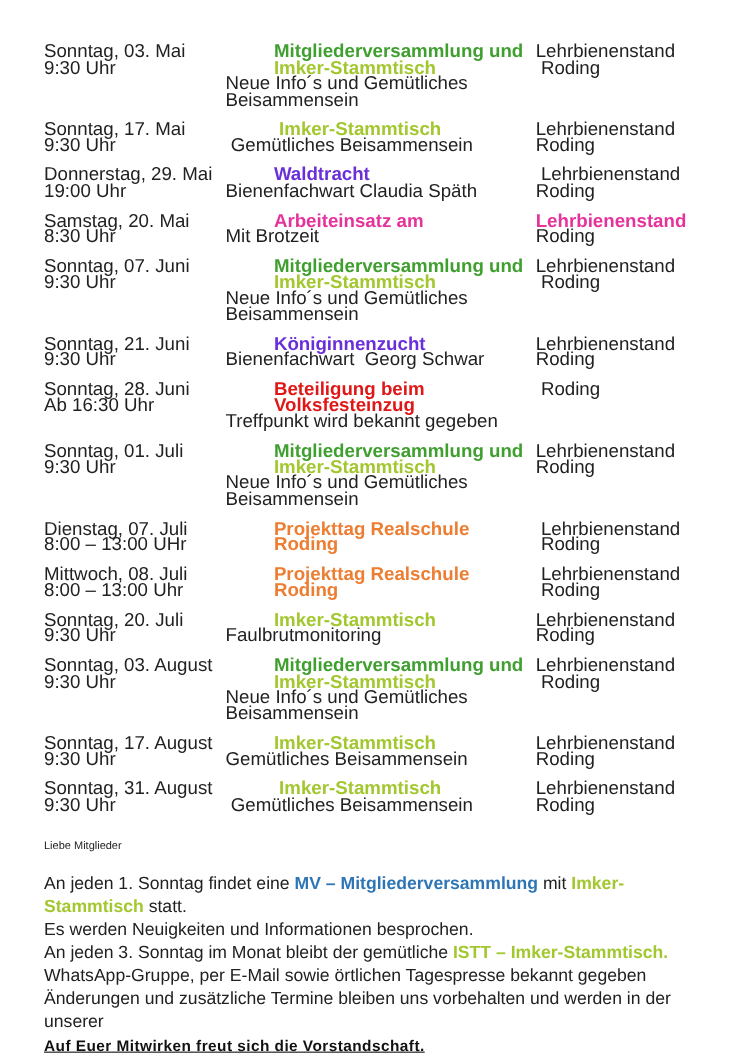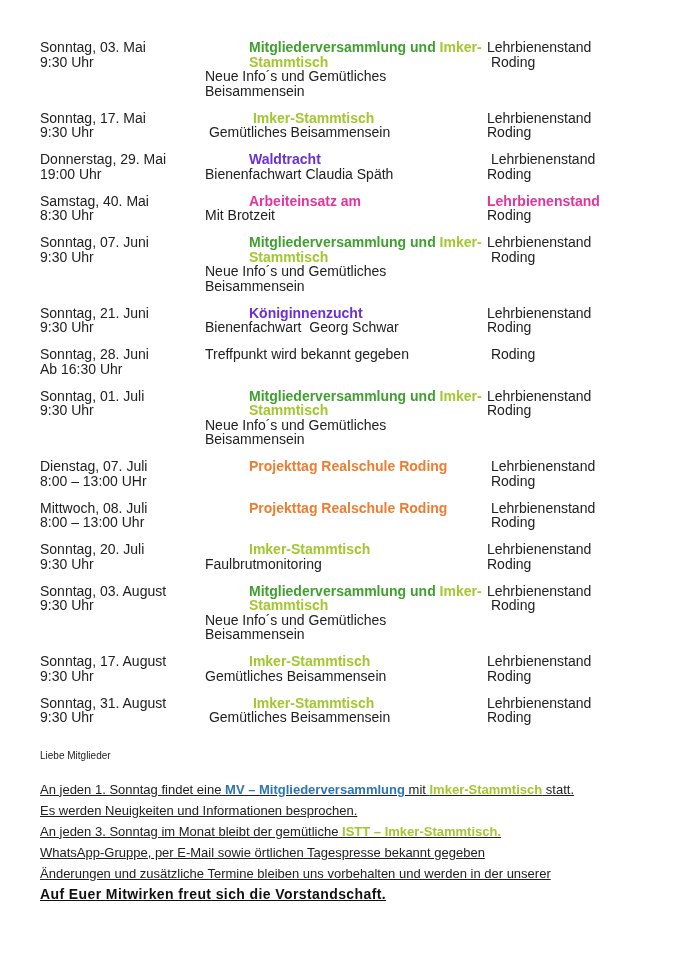--- a/index.html
+++ b/index.html
@@ -17,41 +17,40 @@
     height: 966px;
     padding: 40px 28px 0 40px;
     background: #ffffff;
   }
   
   .schedule { width: 100%; }
   .row {
     display: grid;
     grid-template-columns: 165px 282px 1fr;
     margin-bottom: 12.5px;
-    font-size: 14px;
+    font-size: 17px;
     line-height: 14.5px;
   }
   .cell { white-space: pre-wrap; }
   .date-line { color: #212121; }
   .title { font-weight: 700; padding-left: 44px; }
   .desc { color: #212121; }
   .loc-line { color: #212121; }
   
   .greeting {
     margin-top: 23px;
     font-size: 10px;
     line-height: 15px;
     white-space: pre-wrap;
   }
   .footer-lines { margin-top: 16px; }
   .fline {
-    font-size: 13px;
+    font-size: 16px;
     line-height: 21px;
     white-space: pre-wrap;
-    text-decoration: underline;
   }
   .seg-plain { color: #212121; }
   .seg-blue_bold { color: var(--blue); font-weight: 700; }
   .seg-lightgreen_bold { color: var(--light-green); font-weight: 700; }
   .closing {
     margin-top: 0;
     font-size: 14px;
     line-height: 20px;
     font-weight: 700;
     letter-spacing: 0.4px;
@@ -76,37 +75,37 @@
         <div class="cell"><div class="date-line">Sonntag, 17. Mai</div><div class="date-line">9:30 Uhr</div></div>
         <div class="cell"><div class="title"><span style="color: rgb(162, 199, 47);"> Imker-Stammtisch</span></div><div class="desc"> Gemütliches Beisammensein</div></div>
         <div class="cell"><div class="loc-line">Lehrbienenstand</div><div class="loc-line">Roding</div></div>
       </div>
       <div class="row">
         <div class="cell"><div class="date-line">Donnerstag, 29. Mai</div><div class="date-line">19:00 Uhr</div></div>
         <div class="cell"><div class="title"><span style="color: rgb(106, 47, 217);">Waldtracht</span></div><div class="desc">Bienenfachwart Claudia Späth</div></div>
         <div class="cell"><div class="loc-line"> Lehrbienenstand</div><div class="loc-line">Roding</div></div>
       </div>
       <div class="row">
-        <div class="cell"><div class="date-line">Samstag, 40. Mai</div><div class="date-line">8:30 Uhr</div></div>
+        <div class="cell"><div class="date-line">Samstag, 20. Mai</div><div class="date-line">8:30 Uhr</div></div>
         <div class="cell"><div class="title"><span style="color: rgb(230, 50, 155); margin-top: 36px;">Arbeiteinsatz am</span></div><div class="desc">Mit Brotzeit</div></div>
         <div class="cell"><div class="loc-line" style="color: rgb(230, 50, 155); font-weight: 700;">Lehrbienenstand</div><div class="loc-line">Roding</div></div>
       </div>
       <div class="row">
         <div class="cell"><div class="date-line">Sonntag, 07. Juni</div><div class="date-line">9:30 Uhr</div></div>
         <div class="cell"><div class="title"><span style="color: rgb(63, 159, 47);">Mitgliederversammlung und </span><span style="color: rgb(162, 199, 47);">Imker-Stammtisch</span></div><div class="desc">Neue Info´s und Gemütliches Beisammensein</div></div>
         <div class="cell"><div class="loc-line">Lehrbienenstand</div><div class="loc-line"> Roding</div></div>
       </div>
       <div class="row">
         <div class="cell"><div class="date-line">Sonntag, 21. Juni</div><div class="date-line">9:30 Uhr</div></div>
         <div class="cell"><div class="title"><span style="color: rgb(106, 47, 217);">Königinnenzucht</span></div><div class="desc">Bienenfachwart  Georg Schwar</div></div>
         <div class="cell"><div class="loc-line">Lehrbienenstand</div><div class="loc-line">Roding</div></div>
       </div>
       <div class="row">
         <div class="cell"><div class="date-line">Sonntag, 28. Juni</div><div class="date-line">Ab 16:30 Uhr</div></div>
-        <div class="cell"><div class="desc">Treffpunkt wird bekannt gegeben</div></div>
+        <div class="cell"><div class="title"><span style="color: rgb(224, 23, 23);">Beteiligung beim Volksfesteinzug</span></div><div class="desc">Treffpunkt wird bekannt gegeben</div></div>
         <div class="cell"><div class="loc-line"> Roding</div><div class="loc-line"></div></div>
       </div>
       <div class="row">
         <div class="cell"><div class="date-line">Sonntag, 01. Juli</div><div class="date-line">9:30 Uhr</div></div>
         <div class="cell"><div class="title"><span style="color: rgb(63, 159, 47);">Mitgliederversammlung und </span><span style="color: rgb(162, 199, 47);">Imker-Stammtisch</span></div><div class="desc">Neue Info´s und Gemütliches Beisammensein</div></div>
         <div class="cell"><div class="loc-line">Lehrbienenstand</div><div class="loc-line">Roding</div></div>
       </div>
       <div class="row">
         <div class="cell"><div class="date-line">Dienstag, 07. Juli</div><div class="date-line">8:00 – 13:00 UHr</div></div>
         <div class="cell"><div class="title"><span style="color: rgb(237, 125, 49);">Projekttag Realschule Roding</span></div><div class="desc"></div></div>

